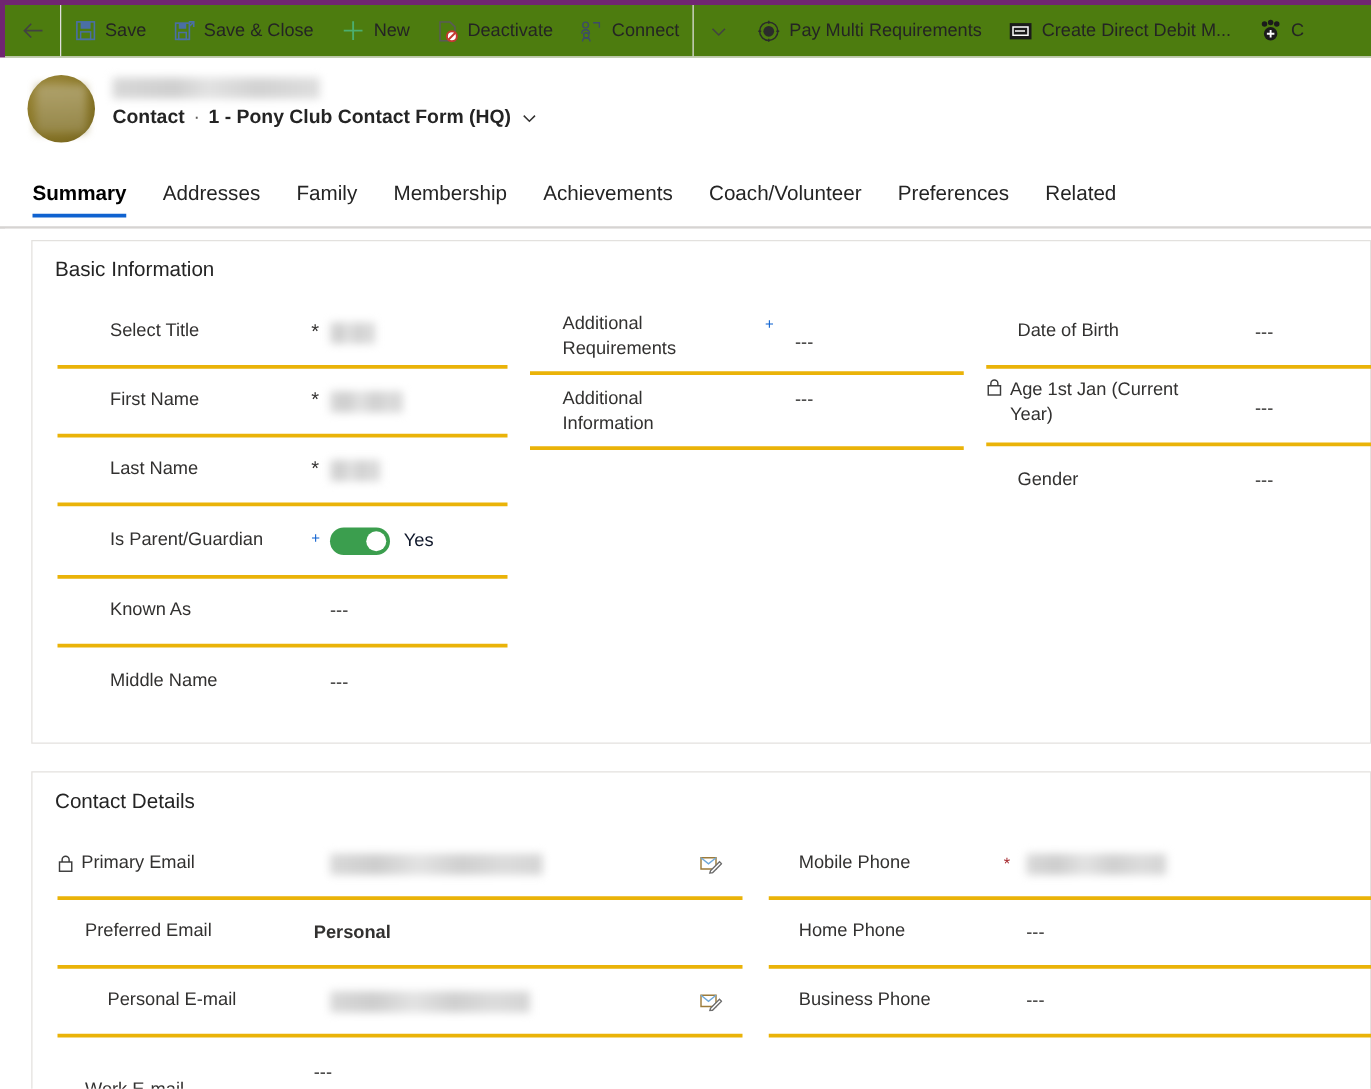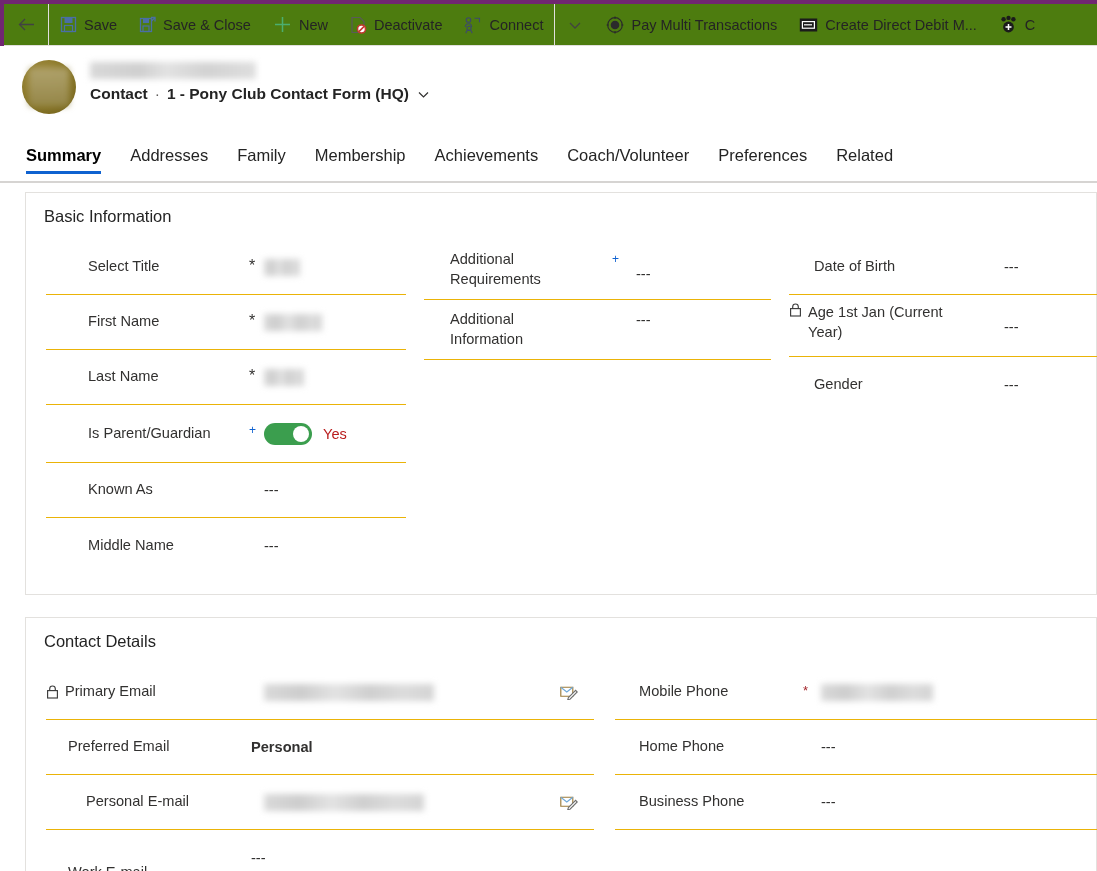--- a/index.html
+++ b/index.html
@@ -147,21 +147,21 @@
   #col-b1 { left: 20px;  width: 360px; }
   #col-b2 { left: 398px; width: 347px; }
   #col-b3 { left: 763px; width: 330px; }
   #col-c1 { left: 20px;  width: 548px; }
   #col-c2 { left: 589px; width: 504px; }
 
   .field {
     position: relative;
     display: flex; align-items: center;
     min-height: 55px;
-    border-bottom: 1px solid #eab308;
+    border-bottom: 3px solid #eab308;
     padding: 6px 0;
   }
   .field.nb { border-bottom: none; }
 
   .f-label {
     font-size: 14.6px; color: #323130;
     display: flex; align-items: center;
     line-height: 1.35;
   }
   .f-req {
@@ -196,21 +196,21 @@
   
   .toggle {
     width: 48px; height: 22px; border-radius: 11px;
     background: #3b9e4e; position: relative; cursor: pointer;
     flex: 0 0 auto;
   }
   .toggle .knob {
     position: absolute; right: 3px; top: 3px;
     width: 16px; height: 16px; border-radius: 50%; background: #ffffff;
   }
-  .toggle-text { margin-left: 11px; font-size: 14.6px; color: #b91c1c; }
+  .toggle-text { margin-left: 11px; font-size: 14.6px; color: #0f172a; }
   .above-hl { position: relative; z-index: 2; }
 </style>
 </head>
 <body>
 
 <div id="purple-top"></div>
 <div id="purple-left"></div>
 
 <div id="commandbar">
 
@@ -291,21 +291,21 @@
   </div>
 
   <div class="cmd-btn">
     <span class="icn">
       <svg width="18" height="18" viewBox="0 0 18 18">
           <circle cx="9" cy="9" r="7.3" fill="none" stroke="#2b2b2b" stroke-width="1.2"></circle>
           <circle cx="9" cy="9" r="4.3" fill="#2b2b2b"></circle>
           <path d="M9 0.6 V3 M9 15 V17.4 M0.6 9 H3 M15 9 H17.4" stroke="#2b2b2b" stroke-width="1.2"></path>
         </svg>
     </span>
-    <span class="cmd-label">Pay Multi Transactions</span>
+    <span class="cmd-label">Pay Multi Requirements</span>
   </div>
 
   <div class="cmd-btn">
     <span class="icn">
       <svg width="19" height="16" viewBox="0 0 19 16">
           <rect x="0.8" y="1.5" width="17.4" height="13" fill="#1b1b1b"></rect>
           <rect x="3.4" y="4.6" width="12" height="6.6" fill="none" stroke="#ffffff" stroke-width="1.2"></rect>
           <path d="M5 7.8 H13" stroke="#ffffff" stroke-width="1.2"></path>
         </svg>
     </span>

